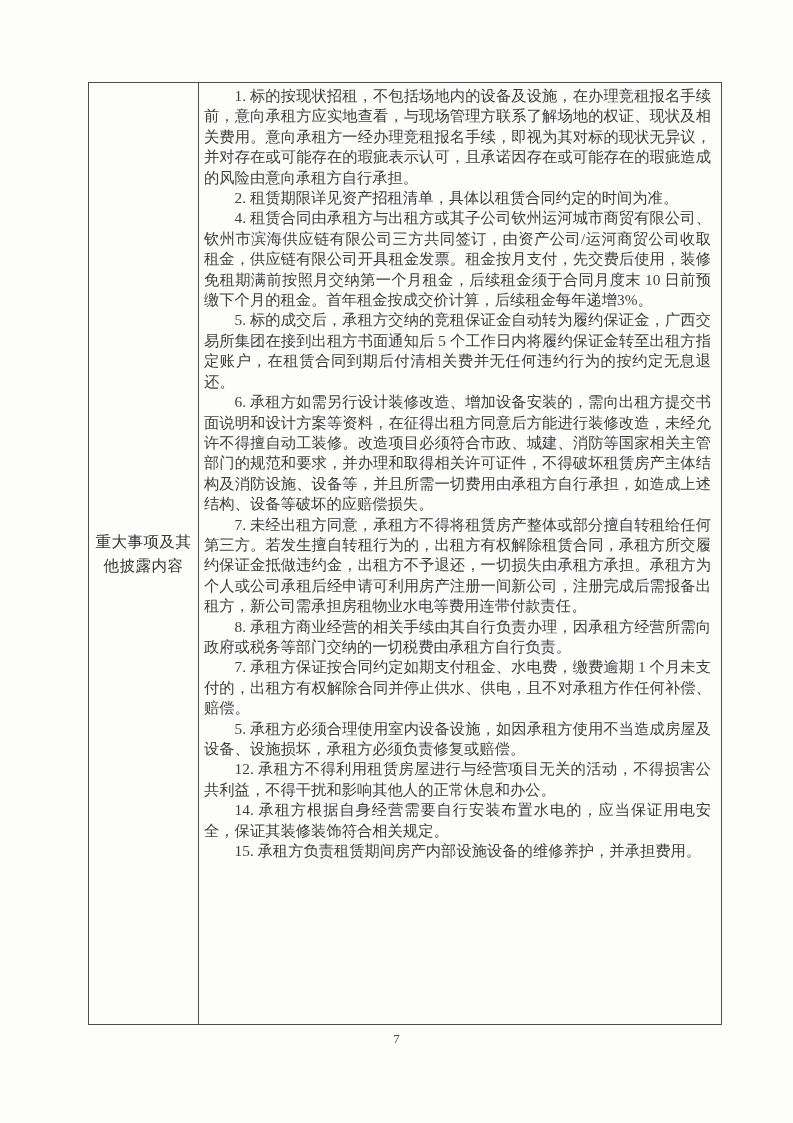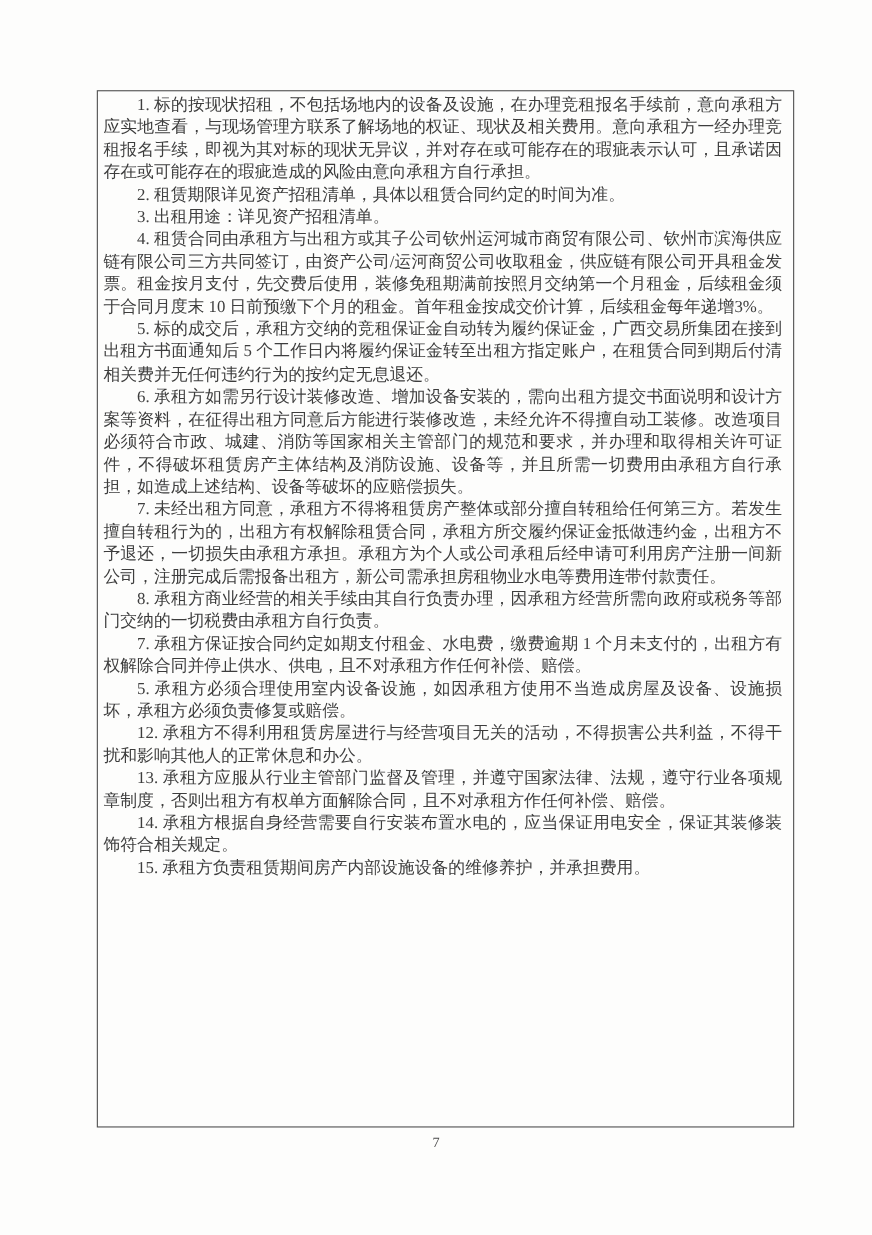--- a/index.html
+++ b/index.html
@@ -57,34 +57,33 @@
     color:#4a4a4a;
   }
 </style>
 </head>
 <body>
 
 <div class="page">
 
   <div class="doc-table">
 
+    <div class="label-cell">重大事项及其他披露内容</div>
 
     <div class="content-cell">
       <p>1. 标的按现状招租，不包括场地内的设备及设施，在办理竞租报名手续前，意向承租方应实地查看，与现场管理方联系了解场地的权证、现状及相关费用。意向承租方一经办理竞租报名手续，即视为其对标的现状无异议，并对存在或可能存在的瑕疵表示认可，且承诺因存在或可能存在的瑕疵造成的风险由意向承租方自行承担。</p>
       <p>2. 租赁期限详见资产招租清单，具体以租赁合同约定的时间为准。</p>
-      <p>3. 出租用途：详见资产招租清单。</p>
       <p>4. 租赁合同由承租方与出租方或其子公司钦州运河城市商贸有限公司、钦州市滨海供应链有限公司三方共同签订，由资产公司/运河商贸公司收取租金，供应链有限公司开具租金发票。租金按月支付，先交费后使用，装修免租期满前按照月交纳第一个月租金，后续租金须于合同月度末 10 日前预缴下个月的租金。首年租金按成交价计算，后续租金每年递增3%。</p>
       <p>5. 标的成交后，承租方交纳的竞租保证金自动转为履约保证金，广西交易所集团在接到出租方书面通知后 5 个工作日内将履约保证金转至出租方指定账户，在租赁合同到期后付清相关费并无任何违约行为的按约定无息退还。</p>
       <p>6. 承租方如需另行设计装修改造、增加设备安装的，需向出租方提交书面说明和设计方案等资料，在征得出租方同意后方能进行装修改造，未经允许不得擅自动工装修。改造项目必须符合市政、城建、消防等国家相关主管部门的规范和要求，并办理和取得相关许可证件，不得破坏租赁房产主体结构及消防设施、设备等，并且所需一切费用由承租方自行承担，如造成上述结构、设备等破坏的应赔偿损失。</p>
       <p>7. 未经出租方同意，承租方不得将租赁房产整体或部分擅自转租给任何第三方。若发生擅自转租行为的，出租方有权解除租赁合同，承租方所交履约保证金抵做违约金，出租方不予退还，一切损失由承租方承担。承租方为个人或公司承租后经申请可利用房产注册一间新公司，注册完成后需报备出租方，新公司需承担房租物业水电等费用连带付款责任。</p>
       <p>8. 承租方商业经营的相关手续由其自行负责办理，因承租方经营所需向政府或税务等部门交纳的一切税费由承租方自行负责。</p>
       <p>7. 承租方保证按合同约定如期支付租金、水电费，缴费逾期 1 个月未支付的，出租方有权解除合同并停止供水、供电，且不对承租方作任何补偿、赔偿。</p>
       <p>5. 承租方必须合理使用室内设备设施，如因承租方使用不当造成房屋及设备、设施损坏，承租方必须负责修复或赔偿。</p>
       <p>12. 承租方不得利用租赁房屋进行与经营项目无关的活动，不得损害公共利益，不得干扰和影响其他人的正常休息和办公。</p>
-      <p>13. 承租方应服从行业主管部门监督及管理，并遵守国家法律、法规，遵守行业各项规章制度，否则出租方有权单方面解除合同，且不对承租方作任何补偿、赔偿。</p>
       <p>14. 承租方根据自身经营需要自行安装布置水电的，应当保证用电安全，保证其装修装饰符合相关规定。</p>
       <p>15. 承租方负责租赁期间房产内部设施设备的维修养护，并承担费用。</p>
     </div>
 
   </div>
 
   <div class="page-number">7</div>
 
 </div>
 

